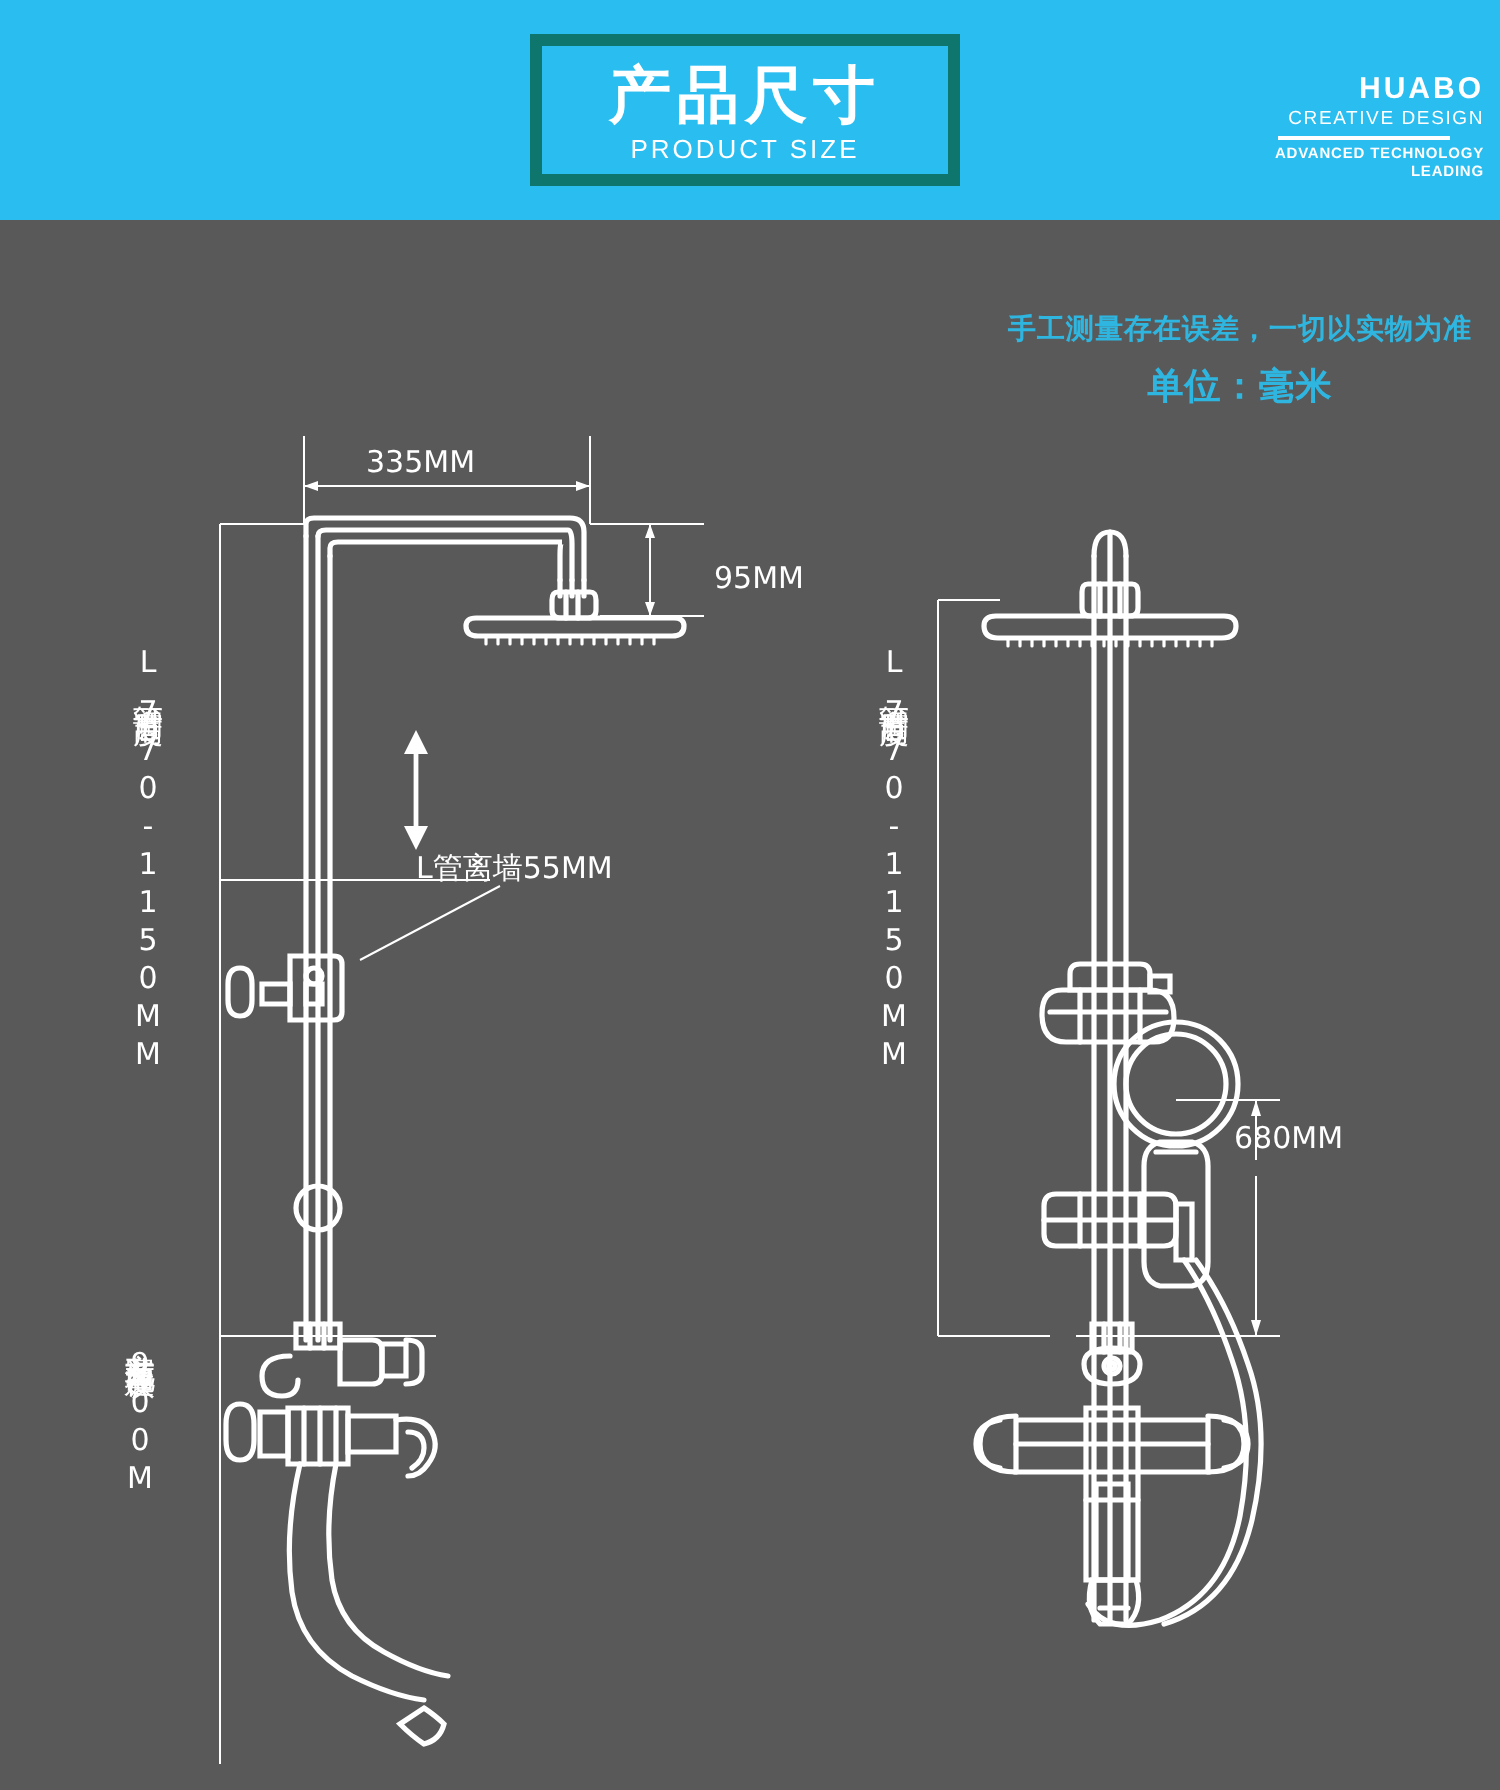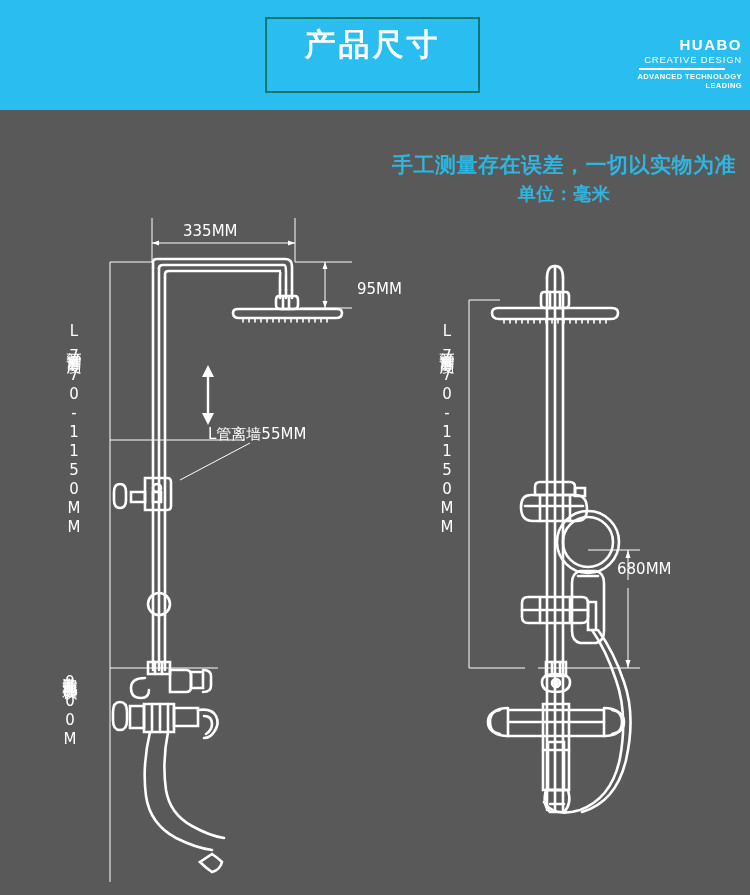--- a/index.html
+++ b/index.html
@@ -20,21 +20,21 @@
   #header {
     position: absolute;
     left: 0; top: 0;
     width: 750px; height: 110px;
     background: #29bdf0;
   }
   #title-box {
     position: absolute;
     left: 265px; top: 17px;
     width: 215px; height: 76px;
-    border: 2px solid #0f766e;
+    border: 6px solid #0f766e;
     box-sizing: border-box;
     text-align: center;
   }
   #title-cn {
     margin-top: 7px;
     font-size: 31px;
     font-weight: bold;
     color: #ffffff;
     letter-spacing: 3px;
     line-height: 36px;
@@ -81,21 +81,21 @@
 
   
   #notice {
     position: absolute;
     right: 14px; top: 150px;
     text-align: right;
     color: #2fb6e0;
     font-family: "DejaVu Sans", sans-serif;
   }
   #notice-line1 {
-    font-size: 21px;
+    font-size: 14px;
     font-weight: bold;
     line-height: 30px;
     letter-spacing: 0.5px;
   }
   #notice-line2 {
     font-size: 18px;
     font-weight: bold;
     line-height: 28px;
     letter-spacing: 0.5px;
     text-align: center;
@@ -138,20 +138,21 @@
 </style>
 </head>
 <body>
 
 <div id="page">
 
   <div id="header">
 
     <div id="title-box">
       <div id="title-cn">产品尺寸</div>
+      <div id="title-en">PRODUCT SIZE</div>
     </div>
 
     <div id="logo">
       <div id="logo-mark">HUABO</div>
       <div id="logo-tag">CREATIVE DESIGN</div>
       <div id="logo-rule"></div>
       <div id="logo-sub">ADVANCED TECHNOLOGY</div>
       <div id="logo-sub2" class="" style="font-size:7.5px;font-weight:bold;letter-spacing:0.4px;line-height:9px;">LEADING</div>
     </div>
 

